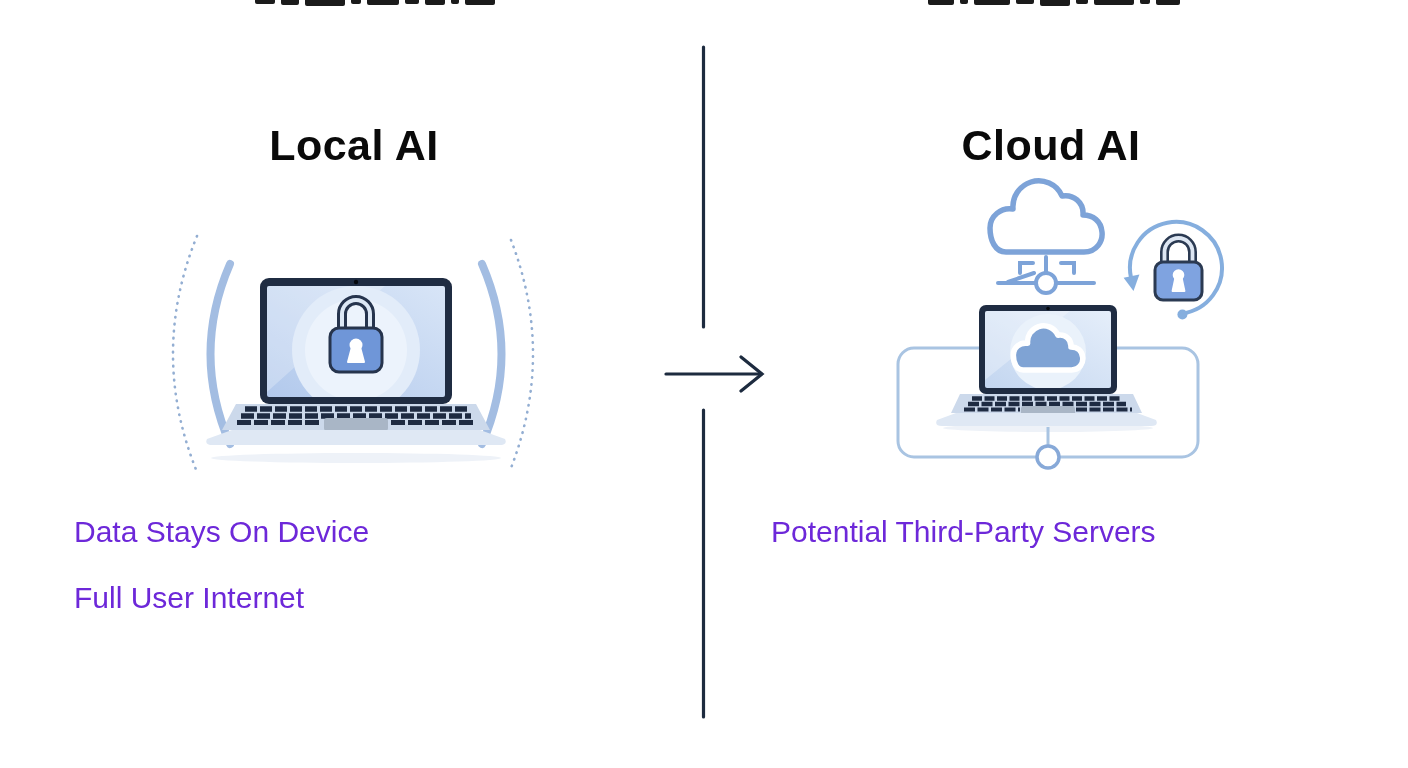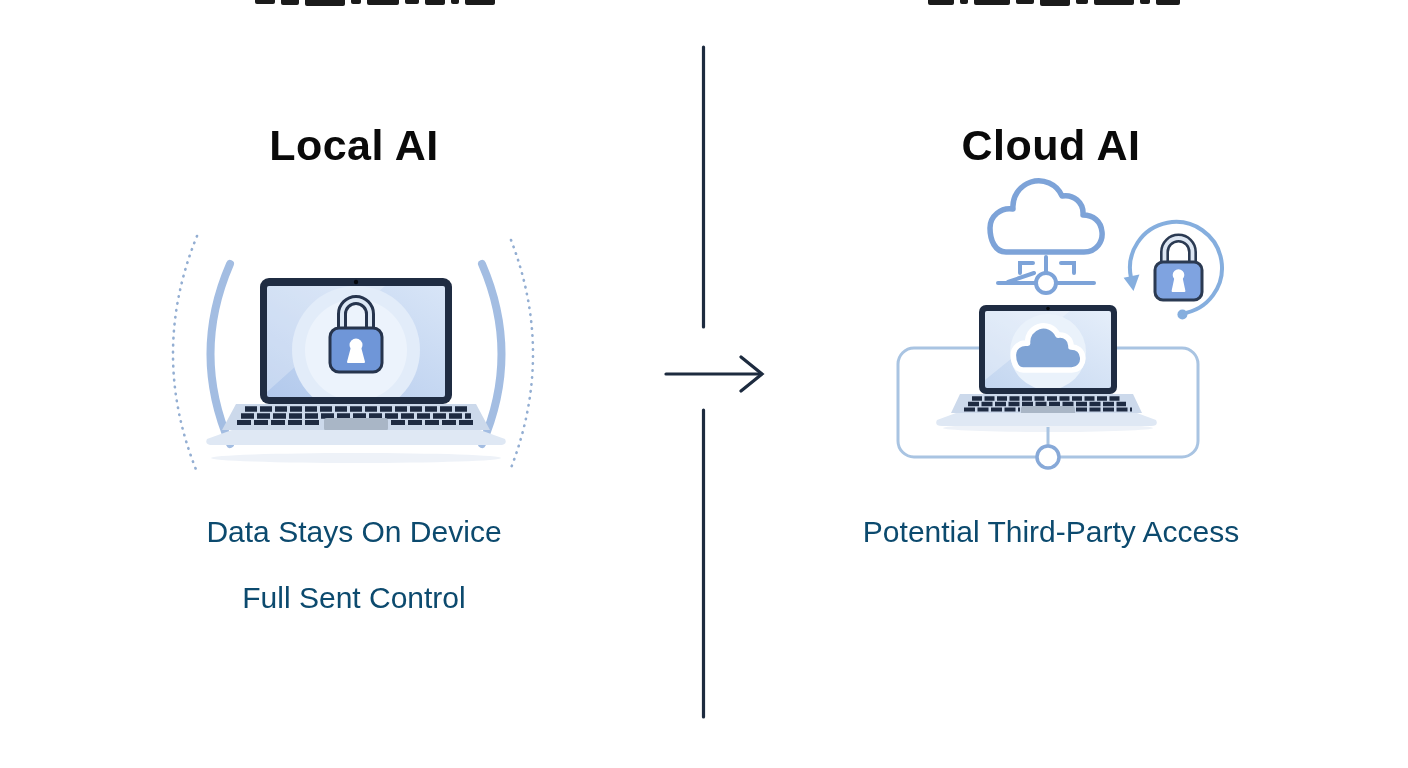--- a/index.html
+++ b/index.html
@@ -14,21 +14,21 @@
 
   .panel-title{
     position:absolute;width:440px;text-align:center;
     font-size:43px;font-weight:700;color:#0a0a0a;letter-spacing:.5px;line-height:48px;
   }
   .title-left{left:134px;top:92px;}
   .title-right{left:831px;top:92px;}
 
   .features{
     position:absolute;width:560px;top:499px;
-    font-size:30px;font-weight:400;color:#0c4a6e;text-align:center;
+    font-size:30px;font-weight:400;color:#6d28d9;text-align:left;
   }
   .features-left{left:74px;}
   .features-right{left:771px;}
   .features .feature{height:66px;line-height:66px;white-space:nowrap;}
 
   .illu{position:absolute;display:block;}
   .illu-left{left:133px;top:212px;}
   .illu-right{left:880px;top:170px;}
   .divider-svg{position:absolute;left:0;top:0;}
 </style>
@@ -106,21 +106,21 @@
         <line x1="104" y1="210.5" x2="188" y2="210.5" stroke="#1e2b42" stroke-width="5" stroke-dasharray="14 3"></line>
         <line x1="258" y1="210.5" x2="342" y2="210.5" stroke="#1e2b42" stroke-width="5" stroke-dasharray="14 3"></line>
         <rect x="191" y="206" width="64" height="13" rx="3" fill="#a9b6c6"></rect>
 
         <path d="M 99 218 H 347 L 372 227 Q 375 233 366 233 H 80 Q 71 233 74 227 Z" fill="#dfe8f4"></path>
       </g>
     </svg>
 
     <div class="features features-left">
       <div class="feature">Data Stays On Device</div>
-      <div class="feature">Full Sent Control</div>
+      <div class="feature">Full User Internet</div>
     </div>
   </section>
 
   <svg class="divider-svg" width="1408" height="768" viewBox="0 0 1408 768">
     <g stroke="#1d2b3f" stroke-width="3.2" stroke-linecap="round" fill="none">
       <line x1="703.5" y1="47" x2="703.5" y2="327"></line>
       <line x1="703.5" y1="410" x2="703.5" y2="717"></line>
       <g>
         <line x1="666" y1="374" x2="760" y2="374"></line>
         <polyline points="741,357 762,374 741,391"></polyline>
@@ -191,17 +191,17 @@
       <g>
         <path d="M 284.5 94 V 82 A 14 14 0 0 1 312.5 82 V 94" fill="none" stroke="#2b3a52" stroke-width="9" stroke-linecap="round"></path>
         <path d="M 284.5 94 V 82 A 14 14 0 0 1 312.5 82 V 94" fill="none" stroke="#dde6f2" stroke-width="3.8" stroke-linecap="round"></path>
         <rect x="275" y="92" width="47" height="38" rx="8" fill="#7fa3e0" stroke="#2b3a52" stroke-width="3"></rect>
         <circle cx="298.5" cy="105" r="5.8" fill="#ffffff"></circle>
         <path d="M 295.5 107 L 292.5 121 H 304.5 L 301.5 107 Z" fill="#ffffff" stroke="#ffffff" stroke-width="1.8" stroke-linejoin="round"></path>
       </g>
     </svg>
 
     <div class="features features-right">
-      <div class="feature">Potential Third-Party Access</div>
+      <div class="feature">Potential Third-Party Servers</div>
     </div>
   </section>
 
 </div>
 
 </body></html>

